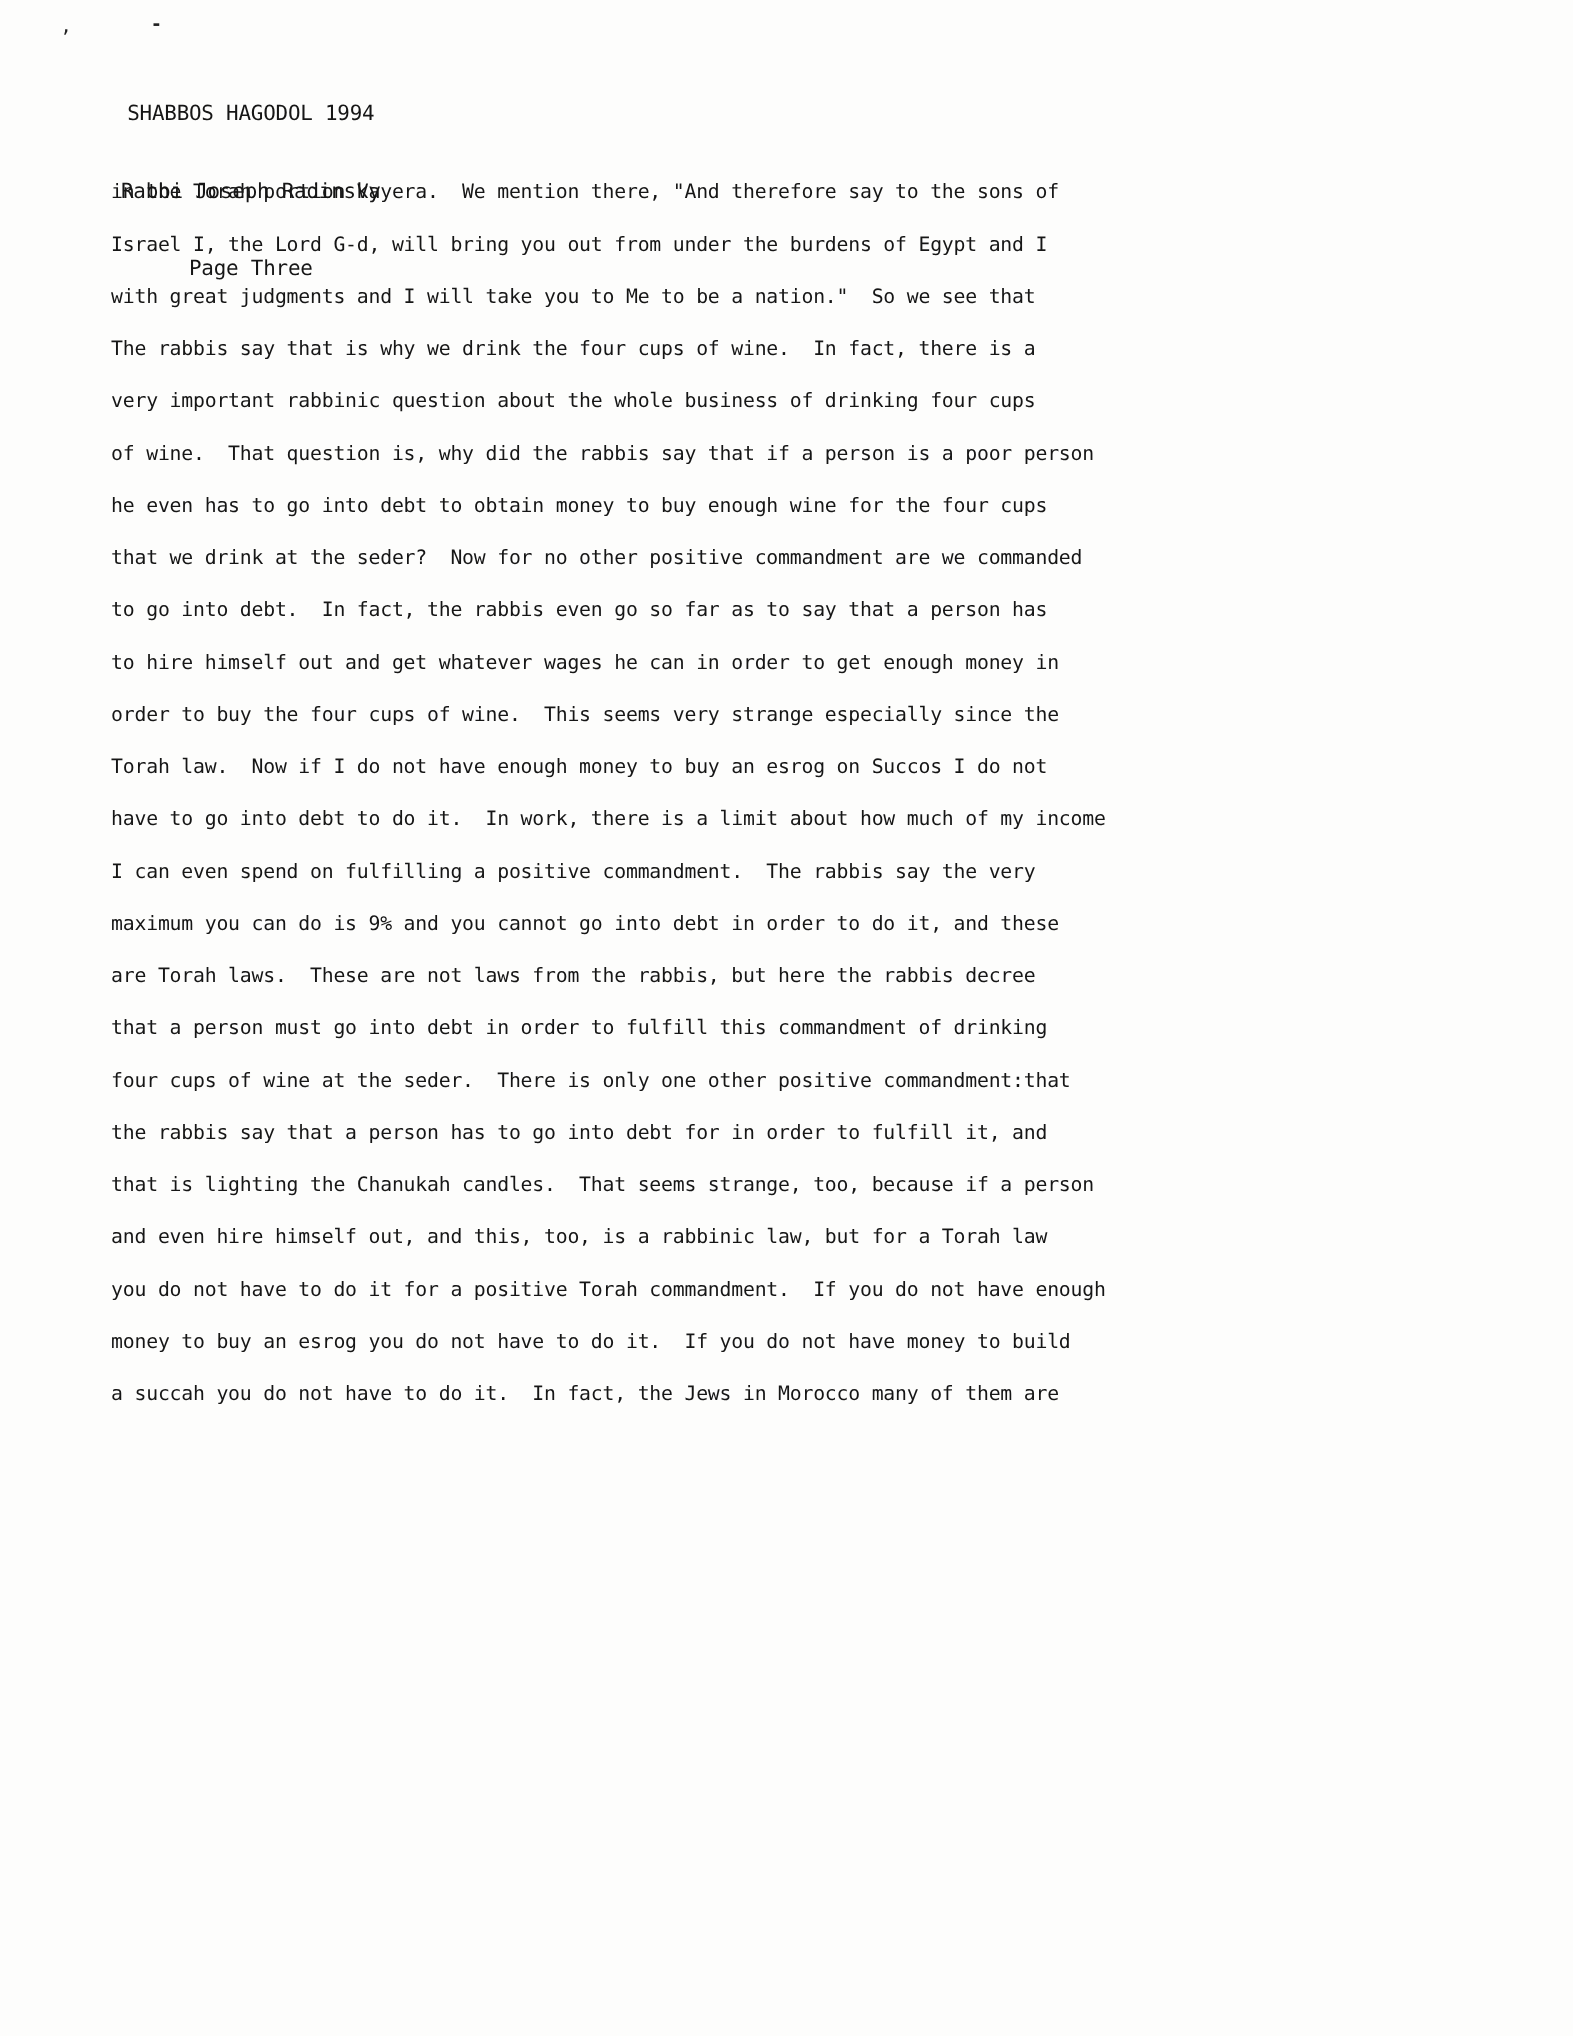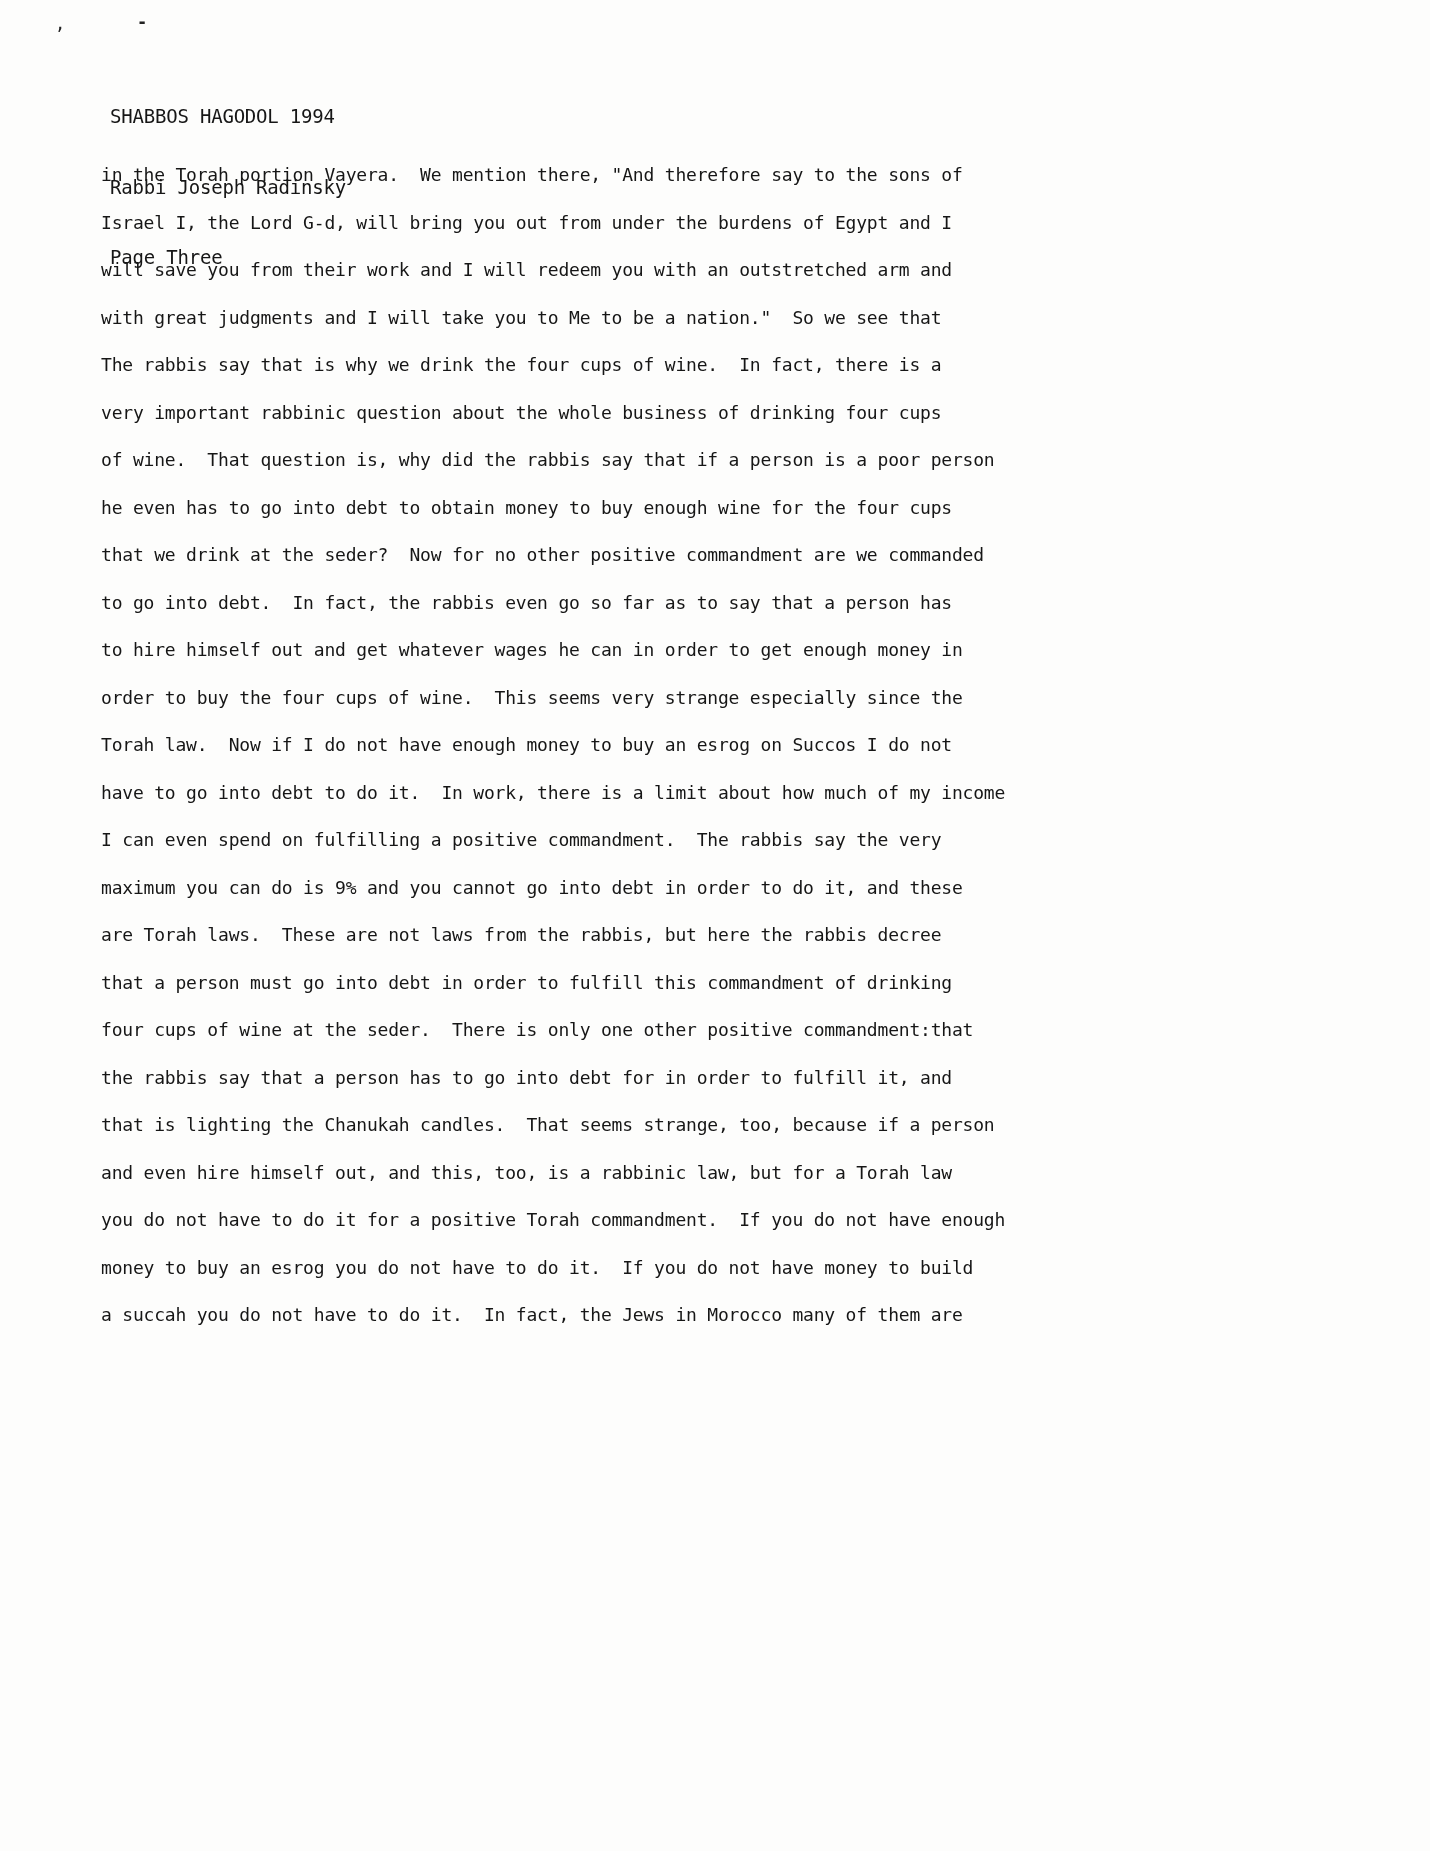--- a/index.html
+++ b/index.html
@@ -20,25 +20,26 @@
     position: absolute;
     font-size: 17px;
     color: #222;
     line-height: 1;
   }
   .scan-mark.m1 { left: 55px; top: 16px; }
   .scan-mark.m2 { left: 137px; top: 14px; font-weight: bold; }
   .header {
     position: absolute;
     left: 110px;
-    top: 58px;
+    top: 45px;
     font-size: 19px;
     line-height: 23.5px;
     white-space: pre;
     letter-spacing: -0.2px;
+    text-align: center;
   }
   .body-text {
     position: absolute;
     left: 101px;
     top: 151px;
     width: 1260px;
     font-size: 18px;
     letter-spacing: -0.2px;
   }
   .line {
@@ -61,21 +62,20 @@
 
   <div class="header">
     <div>SHABBOS HAGODOL 1994</div>
     <div>Rabbi Joseph Radinsky</div>
     <div>Page Three</div>
   </div>
 
   <div class="body-text">
       <div class="line">in the Torah portion Vayera.  We mention there, "And therefore say to the sons of</div>
       <div class="line">Israel I, the Lord G-d, will bring you out from under the burdens of Egypt and I</div>
-      <div class="line">will save you from their work and I will redeem you with an outstretched arm and</div>
       <div class="line">with great judgments and I will take you to Me to be a nation."  So we see that</div>
       <div class="line">The rabbis say that is why we drink the four cups of wine.  In fact, there is a</div>
       <div class="line">very important rabbinic question about the whole business of drinking four cups</div>
       <div class="line">of wine.  That question is, why did the rabbis say that if a person is a poor person</div>
       <div class="line">he even has to go into debt to obtain money to buy enough wine for the four cups</div>
       <div class="line">that we drink at the seder?  Now for no other positive commandment are we commanded</div>
       <div class="line">to go into debt.  In fact, the rabbis even go so far as to say that a person has</div>
       <div class="line">to hire himself out and get whatever wages he can in order to get enough money in</div>
       <div class="line">order to buy the four cups of wine.  This seems very strange especially since the</div>
       <div class="line">Torah law.  Now if I do not have enough money to buy an esrog on Succos I do not</div>

